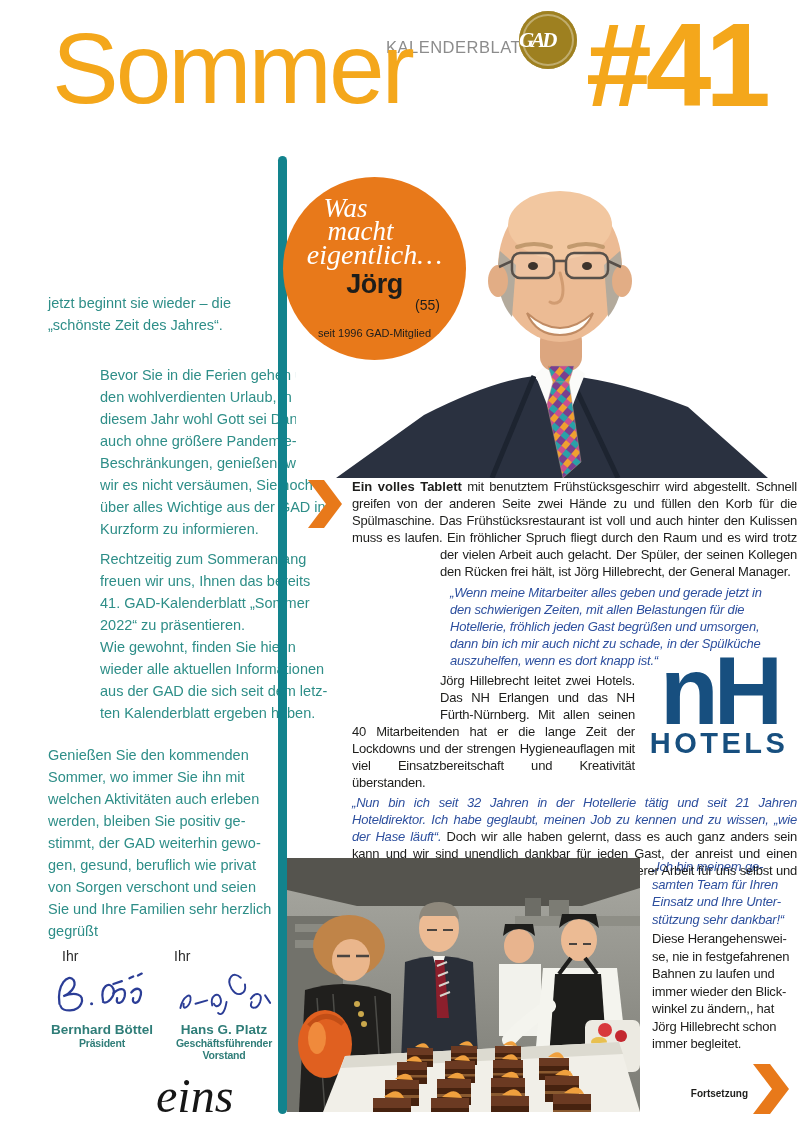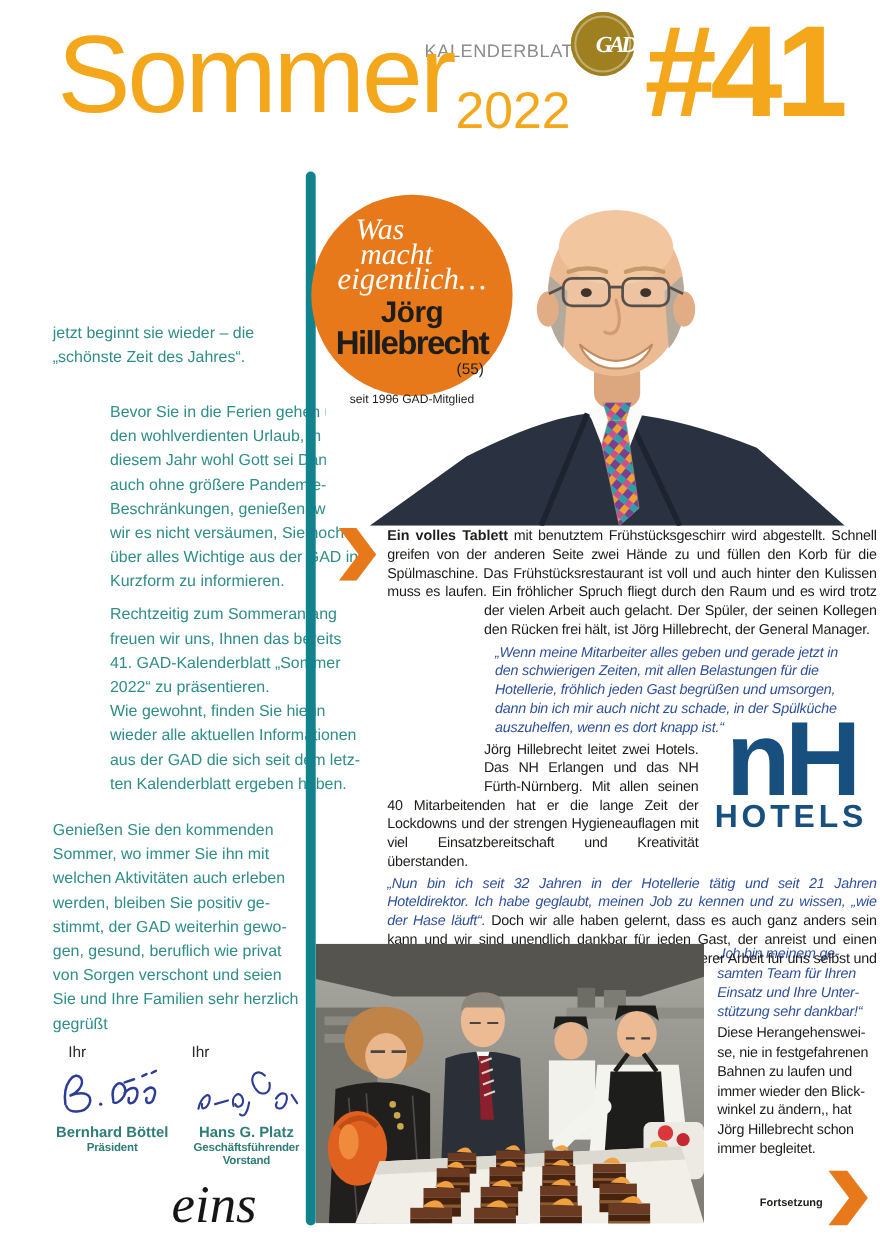--- a/index.html
+++ b/index.html
@@ -3,21 +3,21 @@
 <meta charset="utf-8">
 <style>
   html,body{margin:0;padding:0;background:#e9e9e9;}
   .page{position:relative;width:800px;height:1131px;background:#ffffff;margin:0 auto;
         font-family:"Liberation Sans",sans-serif;overflow:hidden;}
 
   
   .kalenderblatt{position:absolute;top:38px;left:386px;font-size:16.5px;letter-spacing:.5px;
         color:#8c8c8c;font-weight:400;}
   .gad-logo{position:absolute;top:11px;left:519px;width:58px;height:58px;border-radius:50%;
-        background:#9e8020;color:#fff;display:flex;align-items:center;justify-content:flex-end;
+        background:#9e8020;color:#fff;display:flex;align-items:center;justify-content:flex-start;
         font-family:"Liberation Serif",serif;font-style:italic;font-weight:700;font-size:21px;
         letter-spacing:-3px;box-shadow:inset 0 0 0 3px #9e8020, inset 0 0 0 5px rgba(255,255,255,.35);}
   .title-sommer{position:absolute;top:18px;left:52px;font-size:100px;line-height:1;
         color:#f4a71b;letter-spacing:-3px;font-weight:400;}
   .title-year{position:absolute;top:76px;left:414px;font-size:47px;line-height:1;color:#f4a71b;}
   .title-issue{position:absolute;top:6px;left:586px;font-size:118px;line-height:1;color:#f4a71b;
         font-weight:700;letter-spacing:-6px;}
 
   
   .greeting{position:absolute;top:188px;left:48px;width:235px;font-family:"Liberation Serif",serif;
@@ -90,21 +90,20 @@
 </head>
 <body>
 
 <div class="page">
 
   <div class="kalenderblatt">KALENDERBLATT</div>
   <div class="gad-logo">
     <span>GAD</span>
   </div>
   <div class="title-sommer">Sommer</div>
-  <div class="title-year">2022</div>
   <div class="title-issue">#41</div>
 
   <div class="side-p p0">jetzt beginnt sie wieder – die
 „schönste Zeit des Jahres“.</div>
   <div class="side-p p1">Bevor Sie in die Ferien gehen und
 den wohlverdienten Urlaub, in
 diesem Jahr wohl Gott sei Dank
 auch ohne größere Pandemie-
 Beschränkungen, genießen, wollen
 wir es nicht versäumen, Sie noch
@@ -161,21 +160,20 @@
   </div>
 
   <div class="page-word">eins</div>
 
   <div class="teal-line"></div>
   <div class="badge">
     <div class="w1">Was</div>
     <div class="w2">macht</div>
     <div class="w3">eigentlich…</div>
     <div class="n1">Jörg</div>
-    <div class="n2">Hillebrecht</div>
     <div class="age">(55)</div>
     <div class="member">seit 1996 GAD-Mitglied</div>
   </div>
 
   <svg class="portrait" viewBox="0 0 504 323">
     <defs>
       <pattern id="tiePat" width="13" height="13" patternUnits="userSpaceOnUse" patternTransform="rotate(40)">
         <rect width="13" height="13" fill="#ffffff"></rect>
         <rect x="0" y="0" width="6" height="6" fill="#c94f8e"></rect>
         <rect x="6" y="0" width="7" height="6" fill="#2aa1a8"></rect>

